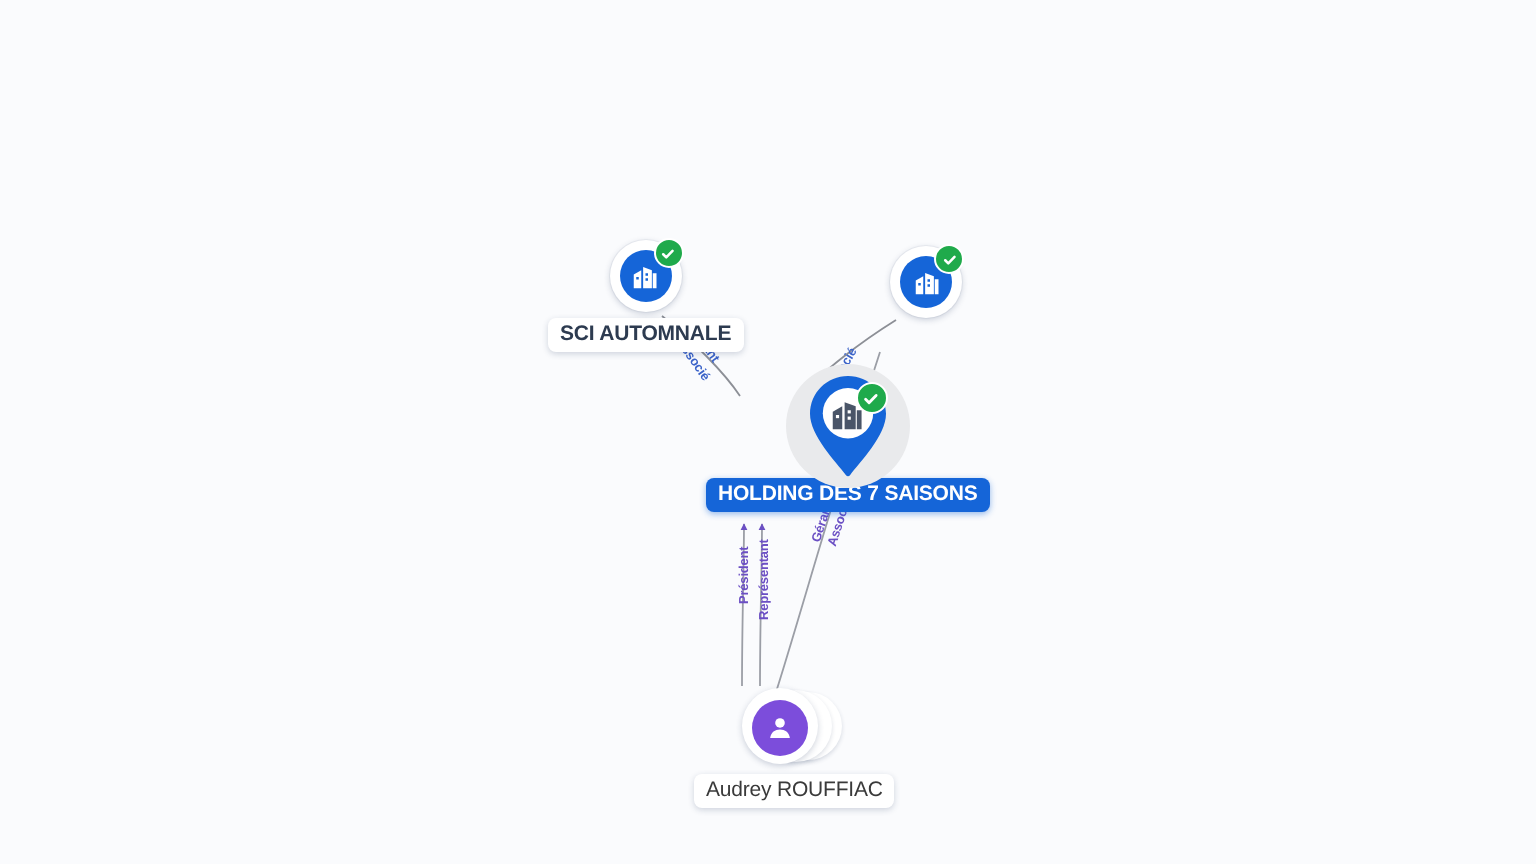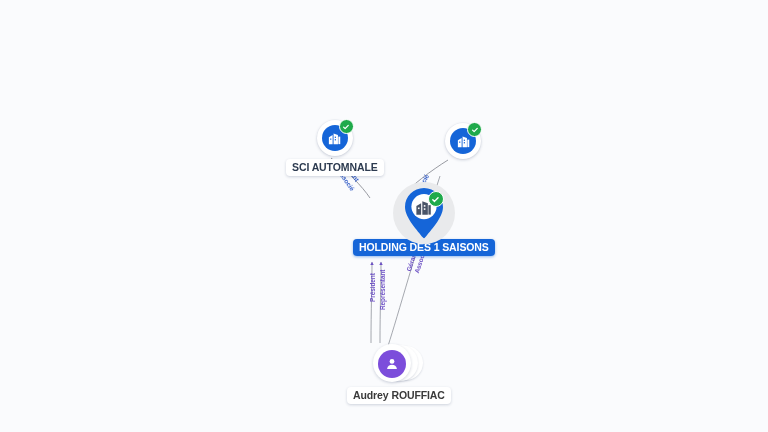--- a/index.html
+++ b/index.html
@@ -79,21 +79,21 @@
     letter-spacing:-0.1px;
     white-space:nowrap;
     box-shadow:0 1px 3px rgba(30,50,90,.20);
   }
   .nlabel.selected{
     background:#1565d8;
     color:#ffffff;
     box-shadow:0 1px 3px rgba(21,101,216,.45);
   }
   .nlabel.person{
-    font-weight:700;
+    font-weight:400;
     color:#3a3a3a;
     font-size:10.5px;
   }
 
   
   .elabel{
     position:absolute;
     font-size:6.5px;
     font-weight:700;
     white-space:nowrap;
@@ -129,21 +129,21 @@
   <div class="elabel blue" style="left:342px;top:168px;transform:rotate(55deg);">Associé</div>
 
   <div class="elabel blue" style="left:412px;top:194px;transform:rotate(-60deg);">Associé</div>
 
   <div class="elabel purple" style="left:369px;top:302px;transform:rotate(-90deg);">Président</div>
   <div class="elabel purple" style="left:379px;top:310px;transform:rotate(-90deg);">Représentant</div>
 
   <div class="elabel purple" style="left:405px;top:270px;transform:rotate(-72deg);">Gérant</div>
   <div class="elabel purple" style="left:413px;top:272px;transform:rotate(-72deg);">Associé</div>
 
-  <div class="node" style="left:274px;top:120px;margin-left:12px;">
+  <div class="node" style="left:274px;top:120px;">
     <div class="circle-node">
       <div class="disc"></div>
       <div class="inner">
         <svg width="15" height="15" viewBox="0 0 24 24" fill="none">
           <path d="M3 21V10l6-3.5V21" fill="#ffffff"></path>
           <path d="M10.5 21V4l7 2.5V21" fill="#ffffff"></path>
           <rect x="18.2" y="9" width="3" height="12" fill="#ffffff"></rect>
           <rect x="5" y="12" width="2" height="2" fill="#1565d8"></rect>
           <rect x="12.4" y="9" width="2" height="2" fill="#1565d8"></rect>
           <rect x="12.4" y="13" width="2" height="2" fill="#1565d8"></rect>
@@ -197,21 +197,21 @@
             <rect x="12.4" y="13" width="2" height="2" fill="#ffffff"></rect>
           </svg>
         </div>
         <div class="badge" style="right:2px;top:5px;width:14px;height:14px;">
           <svg width="9" height="9" viewBox="0 0 12 12">
             <path d="M2.4 6.2 L4.7 8.5 L9.4 3.6" stroke="#ffffff" stroke-width="1.9" fill="none" stroke-linecap="round" stroke-linejoin="round"></path>
           </svg>
         </div>
       </div>
     </div>
-    <div class="nlabel selected" style="margin-top:-5px;">HOLDING DES 1 SAISONS</div>
+    <div class="nlabel selected" style="margin-top:-5px;">HOLDING DES 7 SAISONS</div>
   </div>
 
   <div class="node" style="left:347px;top:343px;">
     <div class="person-wrap">
       <div class="stack s3"></div>
       <div class="stack s2"></div>
       <div class="stack s1">
         <div class="person-inner">
           <svg width="16" height="16" viewBox="0 0 24 24">
             <circle cx="12" cy="8.2" r="3.6" fill="#ffffff"></circle>

